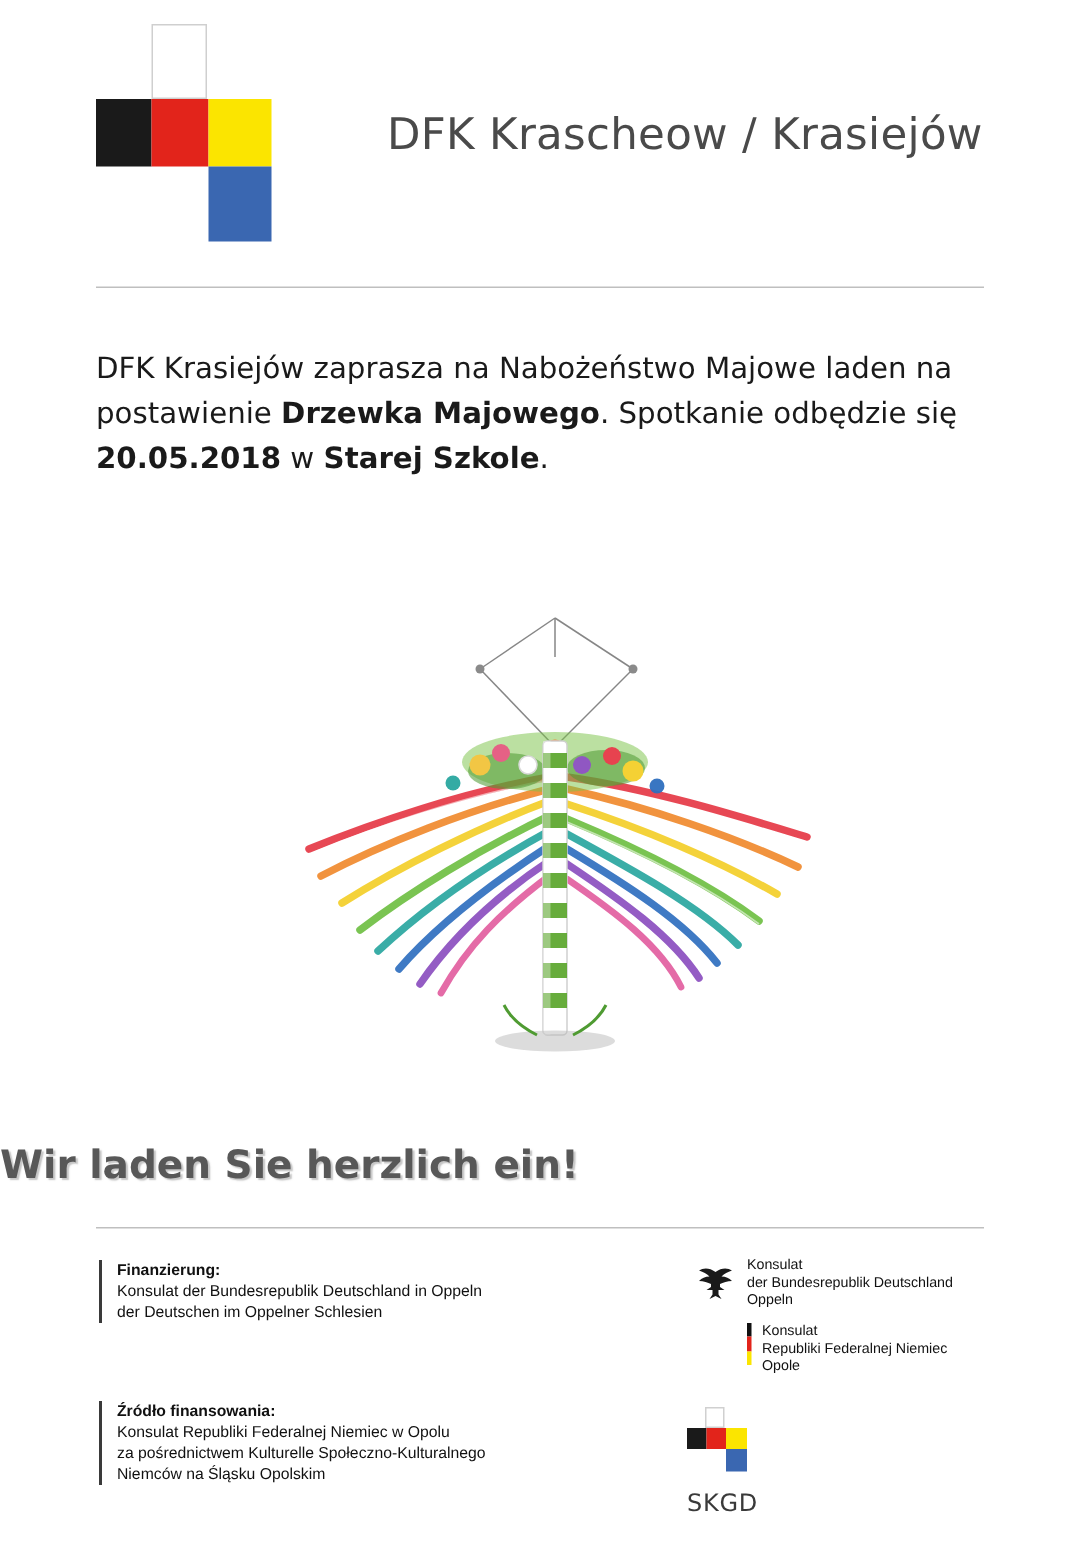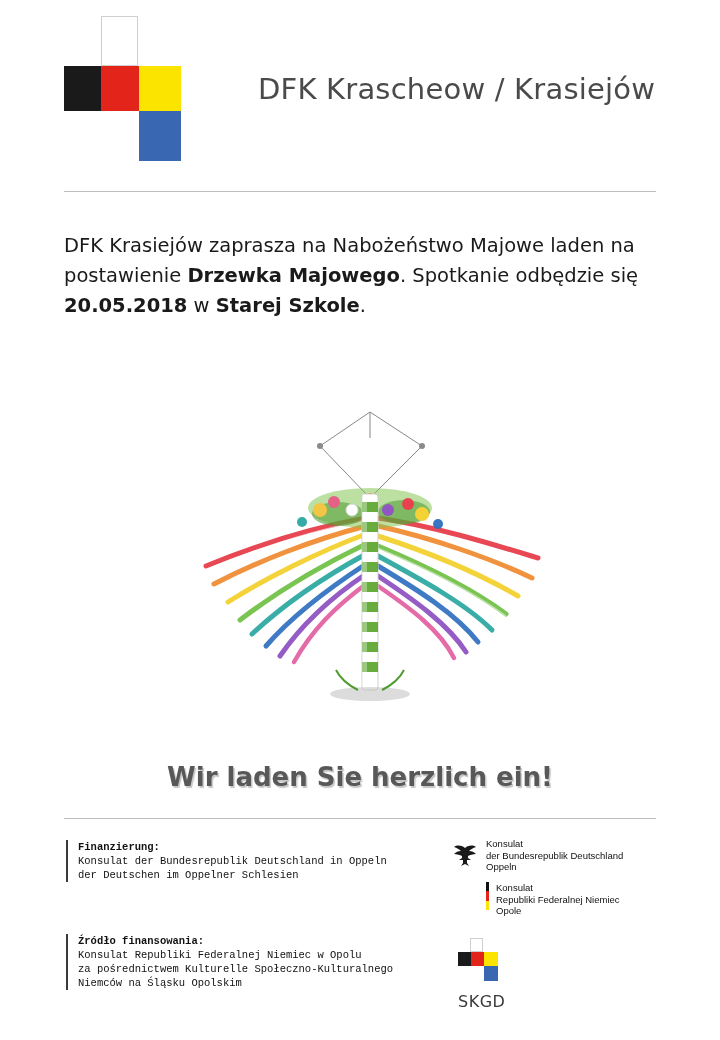--- a/index.html
+++ b/index.html
@@ -80,48 +80,47 @@
     top: 398px;
     width: 400px;
     height: 330px;
   }
 
   
   .invite {
     position: absolute;
     left: 0; top: 762px;
     width: 720px;
-    text-align: center;
     font-size: 26px;
     font-weight: 700;
     color: #585858;
     text-shadow: 1.5px 1.5px 1px rgba(150,150,150,0.55);
     font-family: "DejaVu Sans", sans-serif;
   }
 
   
   .footer { position: absolute; left: 0; top: 830px; width: 720px; height: 210px; }
 
   .fund-block {
     position: absolute;
     font-size: 10.5px;
     line-height: 14px;
     color: #111;
     padding-left: 10px;
     border-left: 2px solid #3a3a3a;
-    font-family: Liberation Mono, monospace;
+    font-family: Liberation Sans, sans-serif;
   }
   .fund-de { left: 66px; top: 10px; width: 330px; }
   .fund-pl { left: 66px; top: 104px; width: 340px; }
   .fund-block .ftitle { font-weight: 700; }
 
   
   .consulate {
     position: absolute;
-    left: 452px; top: 8px;
+    left: 464px; top: 8px;
     width: 220px; height: 78px;
   }
   .eagle {
     position: absolute;
     left: 0; top: 2px;
     width: 26px; height: 30px;
   }
   .consulate-txt1 {
     position: absolute;
     left: 34px; top: 0px;

